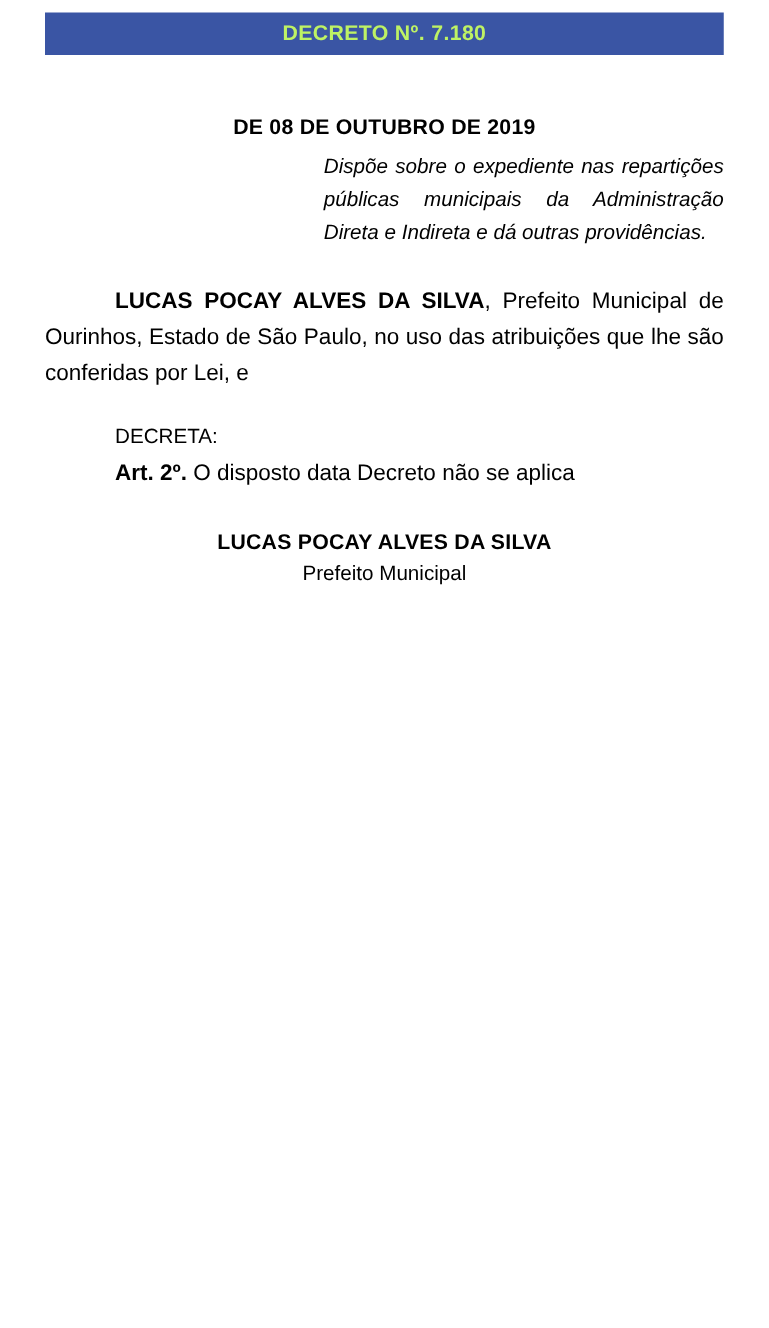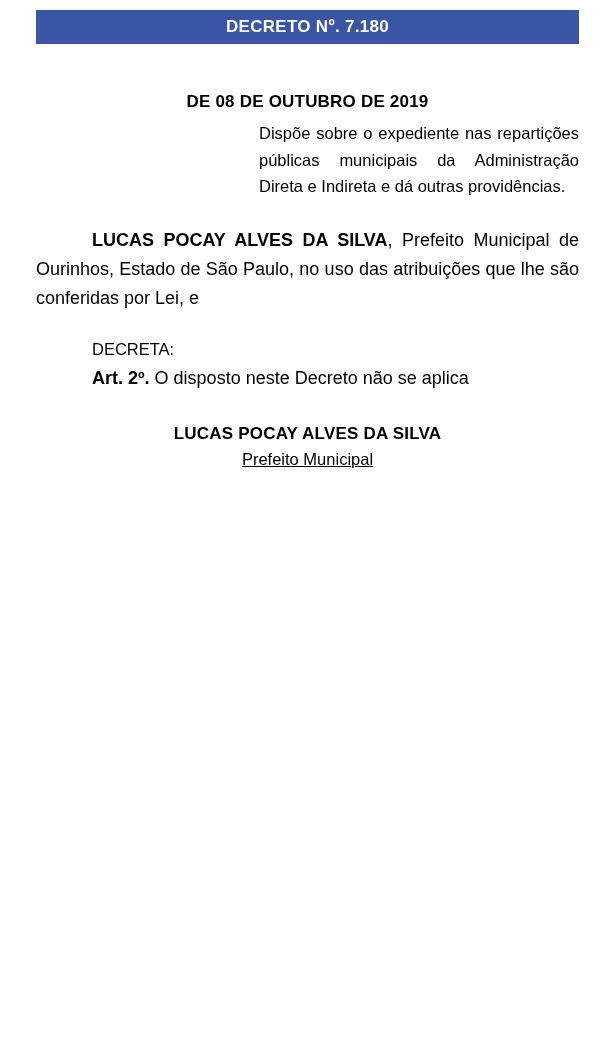--- a/index.html
+++ b/index.html
@@ -21,21 +21,21 @@
     box-sizing: border-box;
     position: relative;
   }
   .doc-banner {
     position: absolute;
     left: 36px;
     top: 10px;
     width: 543px;
     height: 34px;
     background: #3a55a4;
-    color: #ffffff;
+    color: #bef264;
     font-weight: bold;
     font-size: 17px;
     letter-spacing: 0.3px;
     display: flex;
     align-items: center;
     justify-content: center;
   }
   .body-area {
     position: absolute;
     left: 36px;
@@ -45,20 +45,21 @@
   .subtitle {
     text-align: center;
     font-weight: bold;
     font-size: 17px;
     margin: 0 0 8px 0;
     letter-spacing: 0.2px;
   }
   .ementa {
     width: 320px;
     margin-left: 223px;
+    font-style: italic;
     font-size: 16.5px;
     line-height: 1.62;
     text-align: justify;
     text-justify: inter-word;
     margin-bottom: 26px;
   }
   p.para {
     font-size: 18px;
     line-height: 1.62;
     text-align: justify;
@@ -91,21 +92,20 @@
     text-align: center;
   }
   .sig-name {
     font-weight: bold;
     font-size: 17px;
     letter-spacing: 0.2px;
     margin-bottom: 6px;
   }
   .sig-role {
     font-size: 16.5px;
-    text-decoration: underline;
   }
 </style>
 </head>
 <body>
 
 <div class="page">
 
   <div class="doc-banner">
     <span>DECRETO Nº. 7.180</span>
   </div>
@@ -118,21 +118,21 @@
 
     <p class="para">
       <span class="indent"></span><b>LUCAS POCAY ALVES DA SILVA</b><span>, Prefeito Municipal de Ourinhos, Estado de São Paulo, no uso das atribuições que lhe são conferidas por Lei, e</span>
     </p>
 
 
     <div class="decreta">DECRETA:</div>
 
 
     <p class="para art2-block">
-      <span class="indent"></span><b>Art. 2º.</b><span> O disposto neste Decreto não se aplica</span>
+      <span class="indent"></span><b>Art. 2º.</b><span> O disposto data Decreto não se aplica</span>
     </p>
 
 
 
 
     <div class="signature">
       <div class="sig-name">LUCAS POCAY ALVES DA SILVA</div>
       <div class="sig-role">Prefeito Municipal</div>
     </div>
 

